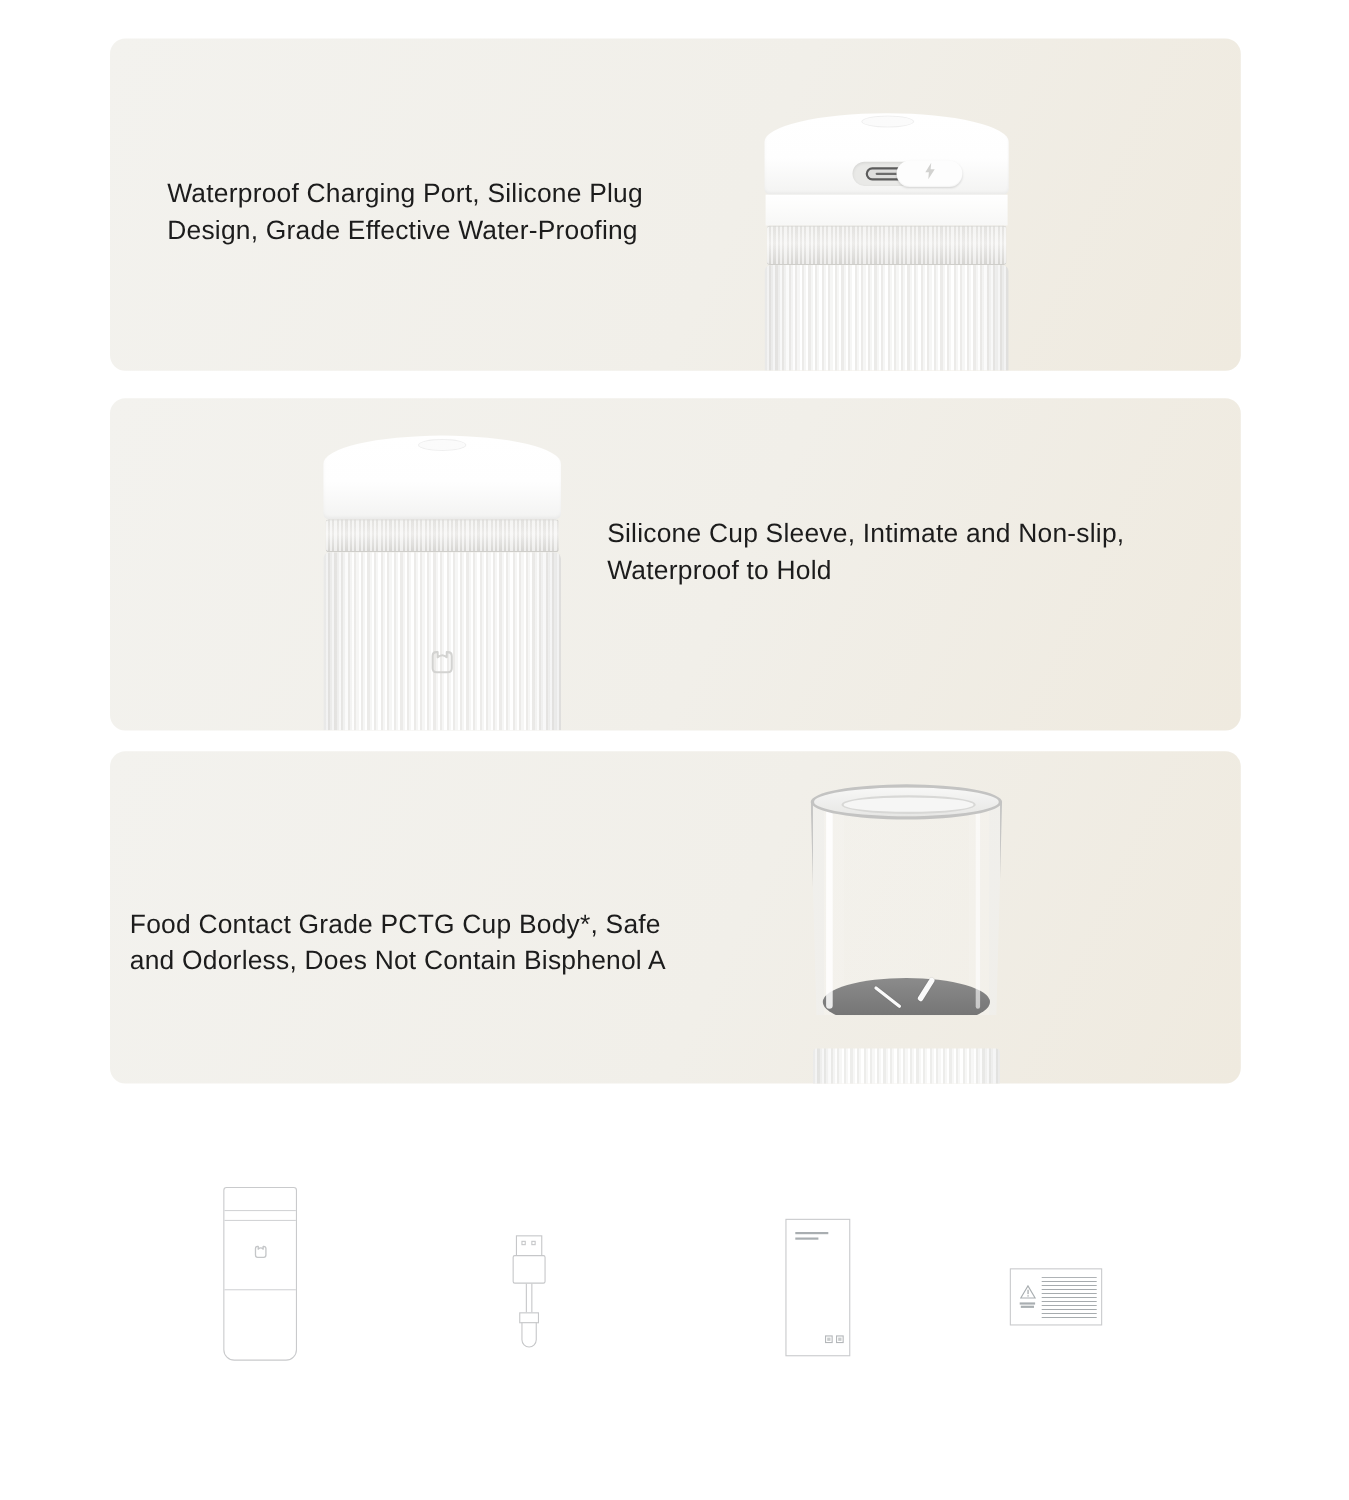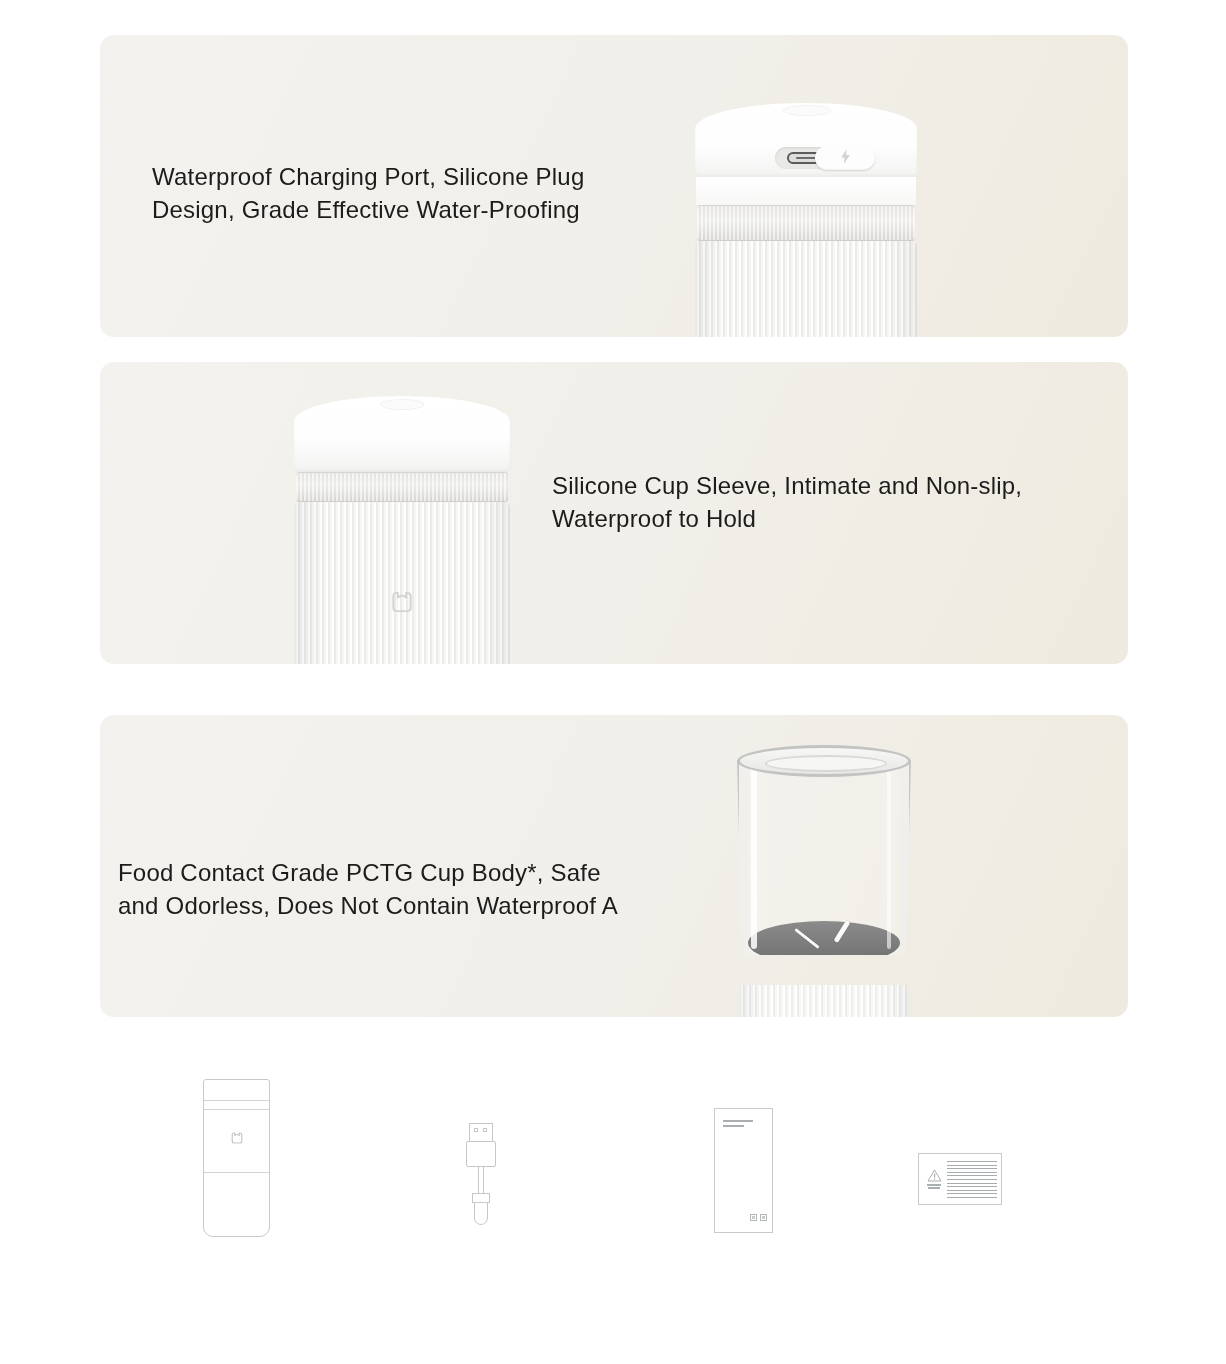--- a/index.html
+++ b/index.html
@@ -5,21 +5,21 @@
   * { margin:0; padding:0; box-sizing:border-box; }
   html,body { background:#ffffff; }
   body { font-family:"Liberation Sans", sans-serif; }
   #page { position:relative; width:1226px; height:1364px; background:#ffffff; overflow:hidden; }
 
   
   .panel { position:absolute; left:100px; width:1028px; height:302px; border-radius:14px; overflow:hidden;
            background:linear-gradient(115deg,#f3f2ee 0%,#f1efe9 55%,#efeadf 100%); }
   .panel-1 { top:35px; }
   .panel-2 { top:346px;margin-top:16px; }
-  .panel-3 { top:683px;margin-top:32px; }
+  .panel-3 { top:683px; }
 
   .feature-text { position:absolute; font-size:24px; line-height:33px; color:#1c1c1c; letter-spacing:0.2px; white-space:nowrap; }
   .p1-text { left:52px; top:125px; }
   .p2-text { left:452px; top:107px; }
   .p3-text { left:18px;  top:141px; }
 
   
   .cup { position:absolute; }
   .cup-lid { position:absolute; left:0; right:0; top:0;
              background:linear-gradient(180deg,#ffffff 0%,#fefefe 55%,#f3f3f2 100%);
@@ -136,21 +136,21 @@
     </div>
     <div class="feature-text p2-text">
       <div>Silicone Cup Sleeve, Intimate and Non-slip,</div>
       <div>Waterproof to Hold</div>
     </div>
   </section>
 
   <section class="panel panel-3">
     <div class="feature-text p3-text">
       <div>Food Contact Grade PCTG Cup Body*, Safe</div>
-      <div>and Odorless, Does Not Contain Waterproof A</div>
+      <div>and Odorless, Does Not Contain Bisphenol A</div>
     </div>
 
     <div class="cup" style="left:637px; top:30px; width:174px; height:272px;">
       <div class="glass-base"></div>
       <div class="glass-body">
         <div class="glass-dark-bottom">
           <div class="blade" style="left:44px; top:16px; width:30px; height:3px; transform:rotate(38deg);"></div>
           <div class="blade" style="left:82px; top:8px; width:24px; height:5px; transform:rotate(-58deg);"></div>
         </div>
         <div class="glass-streak" style="left:14px;"></div>

